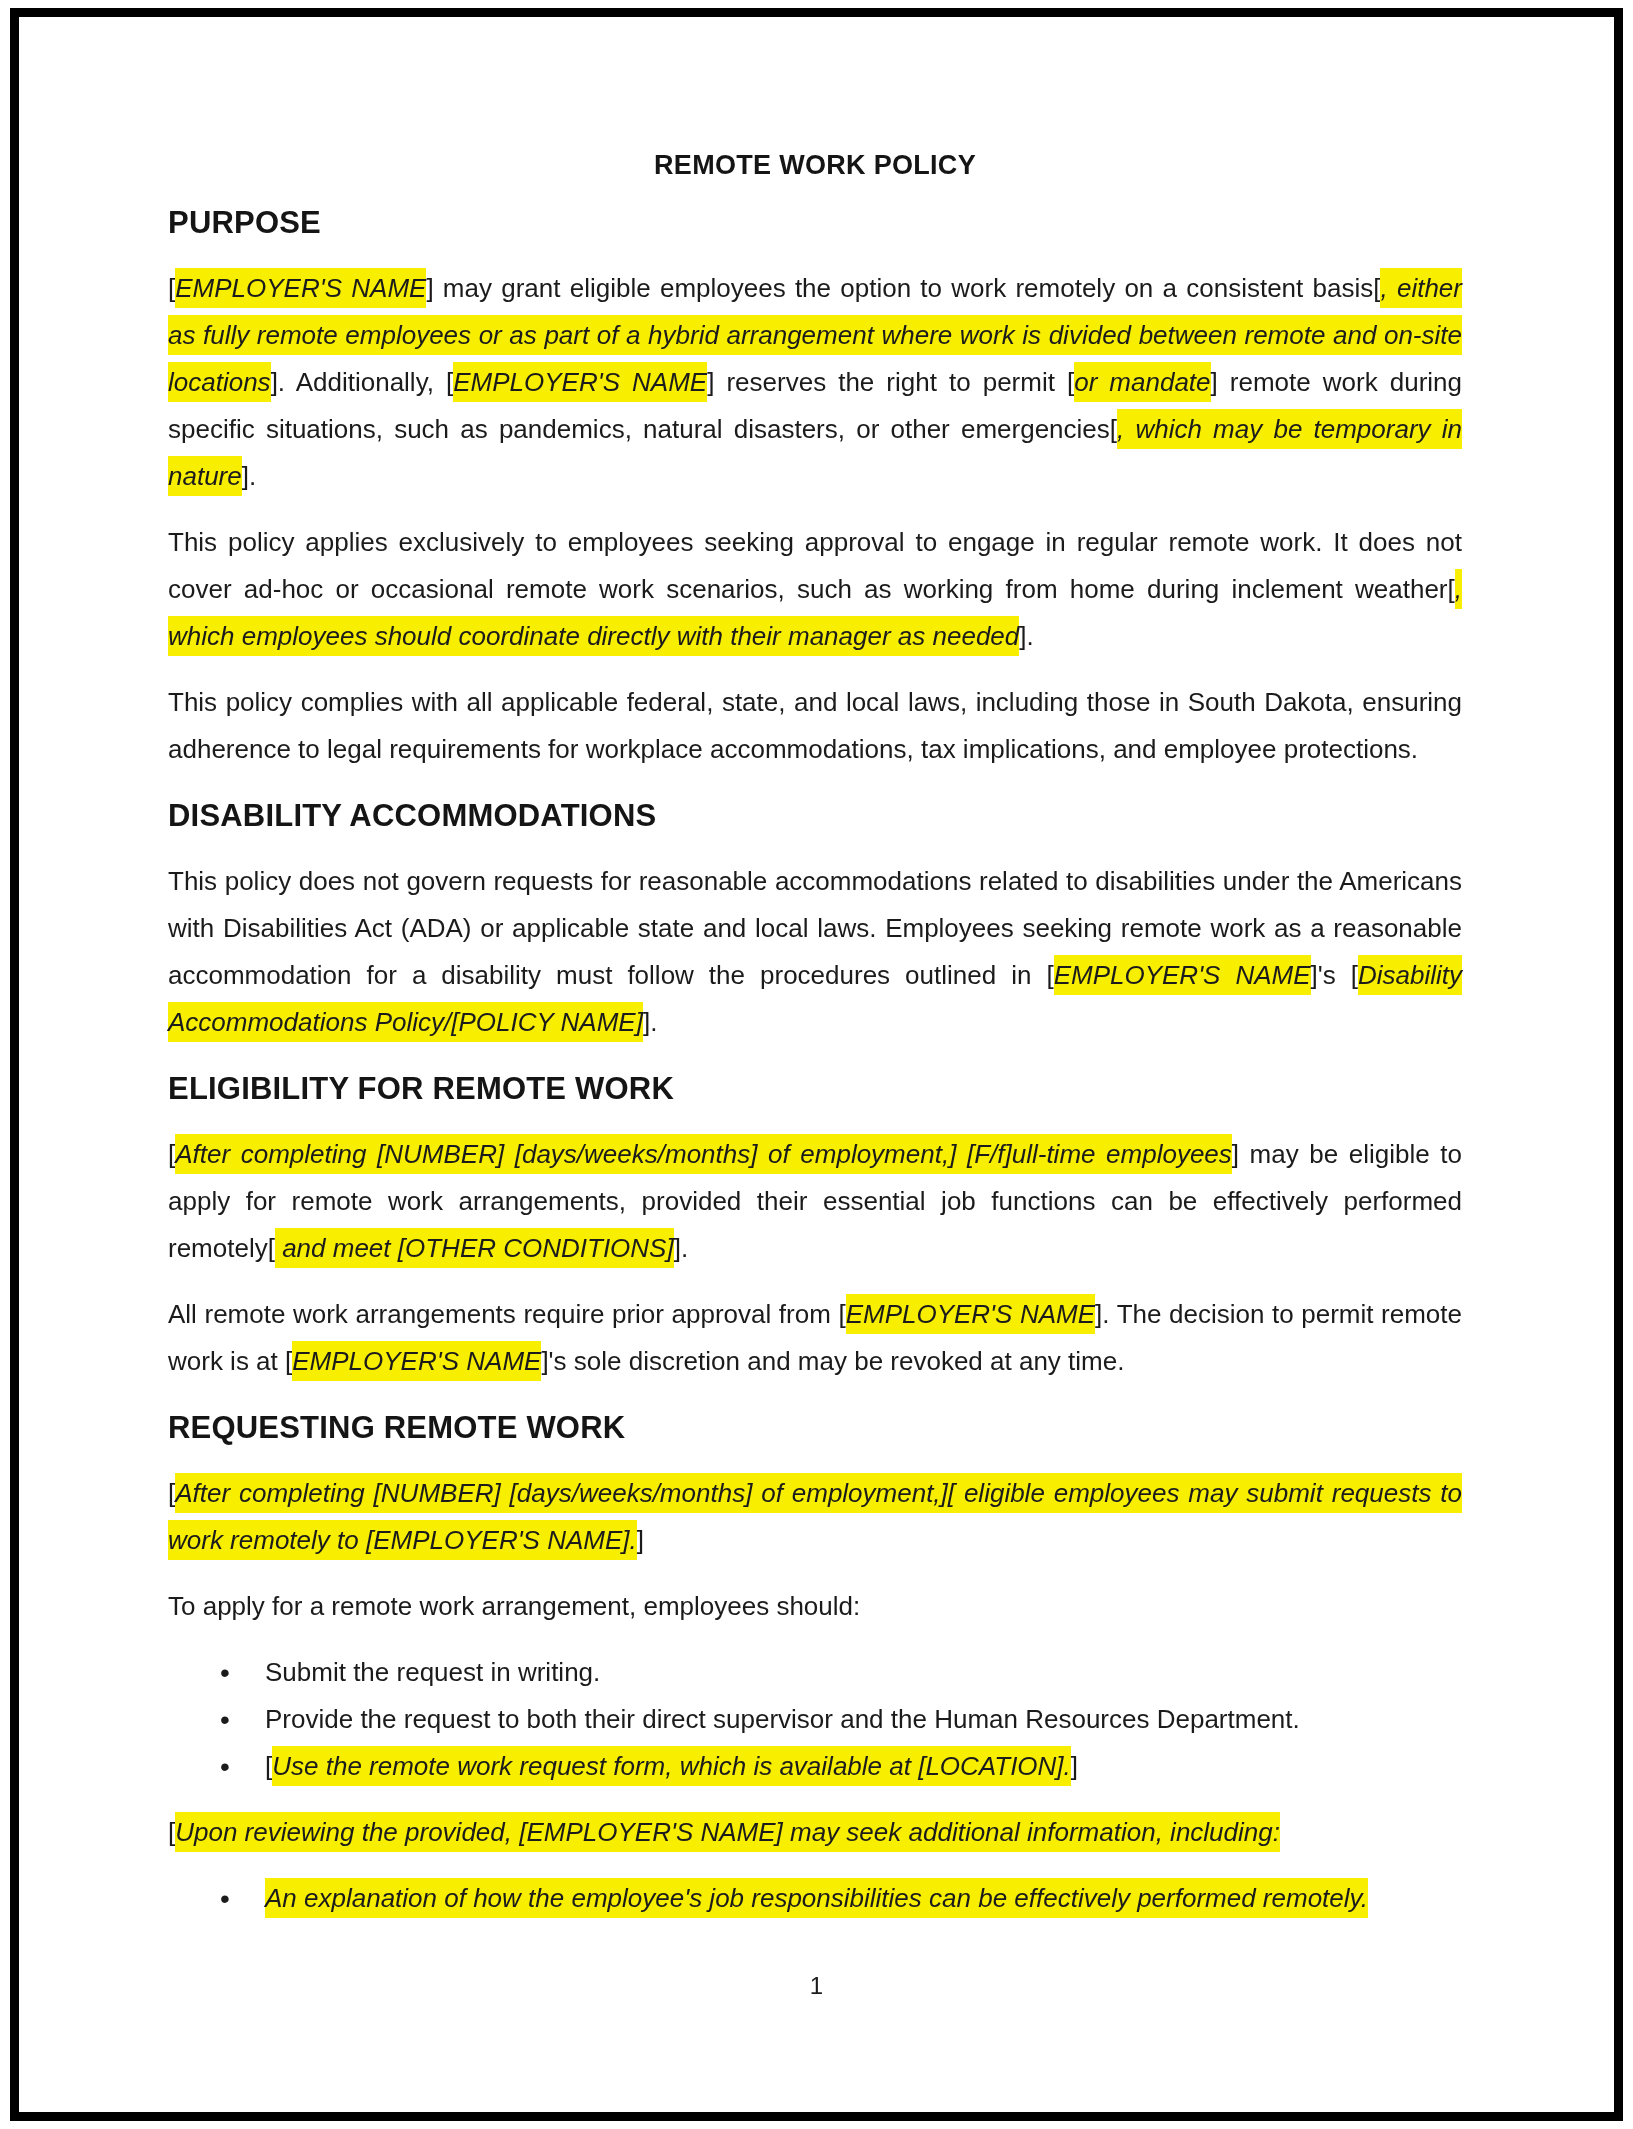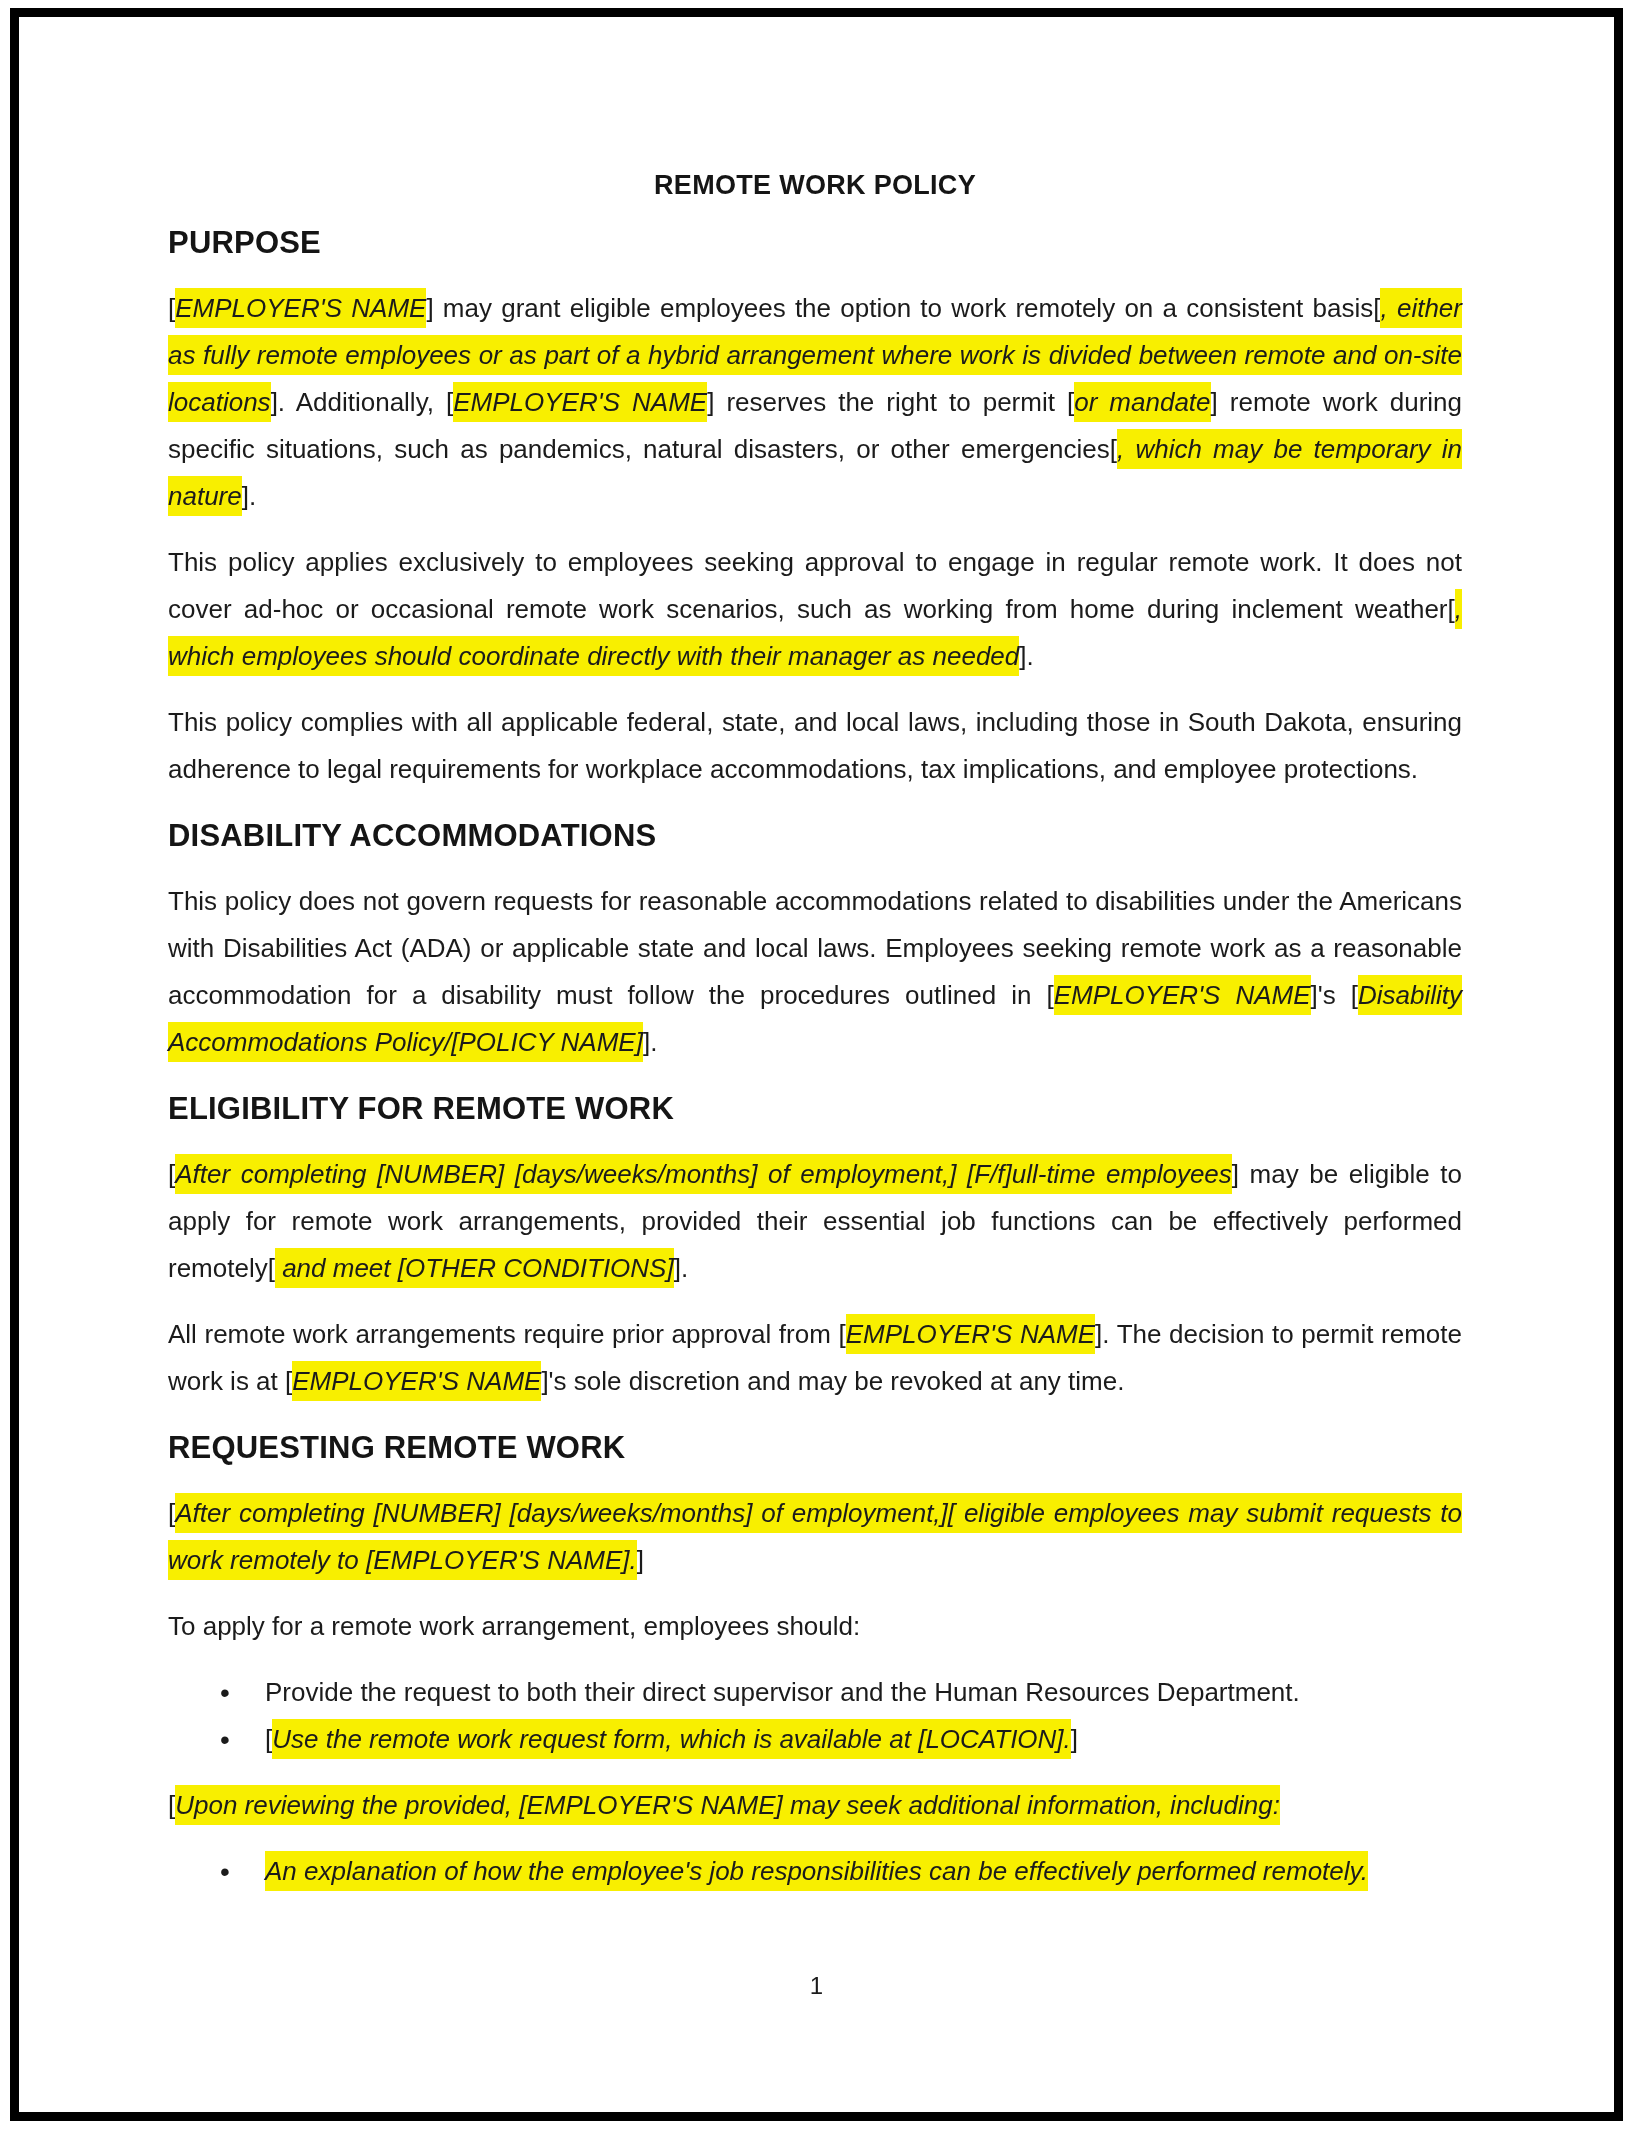--- a/index.html
+++ b/index.html
@@ -11,21 +11,21 @@
   }
   .page-frame {
     position: absolute;
     left: 10px; top: 8px; right: 10px; bottom: 8px;
     border: 9px solid #000000;
     box-sizing: border-box;
     pointer-events: none;
   }
   .doc-body {
     position: absolute;
-    left: 168px; top: 23px;
+    left: 168px; top: 3px;
     width: 1294px;
     color: #1b1b1b;
     font-size: 26px;
     line-height: 47px;
   }
   .doc-title {
     margin: 139px 0 10px 0;
     text-align: center;
     font-weight: 700;
     font-size: 27px;
@@ -91,20 +91,21 @@
       <p class="para"><span>This policy complies with all applicable federal, state, and local laws, including those in South Dakota, ensuring adherence to legal requirements for workplace accommodations, tax implications, and employee protections.</span></p>
       <h2 class="sec">DISABILITY ACCOMMODATIONS</h2>
       <p class="para"><span>This policy does not govern requests for reasonable accommodations related to disabilities under the Americans with Disabilities Act (ADA) or applicable state and local laws. Employees seeking remote work as a reasonable accommodation for a disability must follow the procedures outlined in [</span><span class="hl">EMPLOYER'S NAME</span><span>]'s [</span><span class="hl">Disability Accommodations Policy/[POLICY NAME]</span><span>].</span></p>
       <h2 class="sec">ELIGIBILITY FOR REMOTE WORK</h2>
       <p class="para"><span>[</span><span class="hl">After completing [NUMBER] [days/weeks/months] of employment,] [F/f]ull-time employees</span><span>] may be eligible to apply for remote work arrangements, provided their essential job functions can be effectively performed remotely[</span><span class="hl"> and meet [OTHER CONDITIONS]</span><span>].</span></p>
       <p class="para"><span>All remote work arrangements require prior approval from [</span><span class="hl">EMPLOYER'S NAME</span><span>]. The decision to permit remote work is at [</span><span class="hl">EMPLOYER'S NAME</span><span>]'s sole discretion and may be revoked at any time.</span></p>
       <h2 class="sec">REQUESTING REMOTE WORK</h2>
       <p class="para"><span>[</span><span class="hl">After completing [NUMBER] [days/weeks/months] of employment,][ eligible employees may submit requests to work remotely to [EMPLOYER'S NAME].</span><span>]</span></p>
       <p class="para"><span>To apply for a remote work arrangement, employees should:</span></p>
       <ul class="blist">
+        <li><span>Submit the request in writing.</span></li>
         <li><span>Provide the request to both their direct supervisor and the Human Resources Department.</span></li>
         <li><span>[</span><span class="hl">Use the remote work request form, which is available at [LOCATION].</span><span>]</span></li>
       </ul>
       <p class="para"><span>[</span><span class="hl">Upon reviewing the provided, [EMPLOYER'S NAME] may seek additional information, including:</span></p>
       <ul class="blist">
         <li><span class="hl">An explanation of how the employee's job responsibilities can be effectively performed remotely.</span></li>
       </ul>
     </div>
 </div>
 

